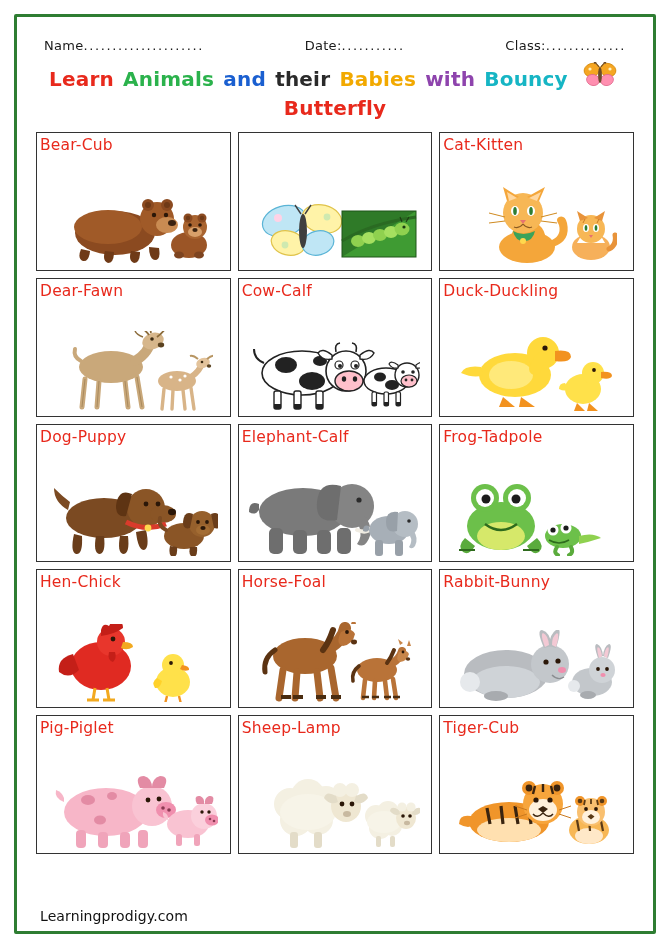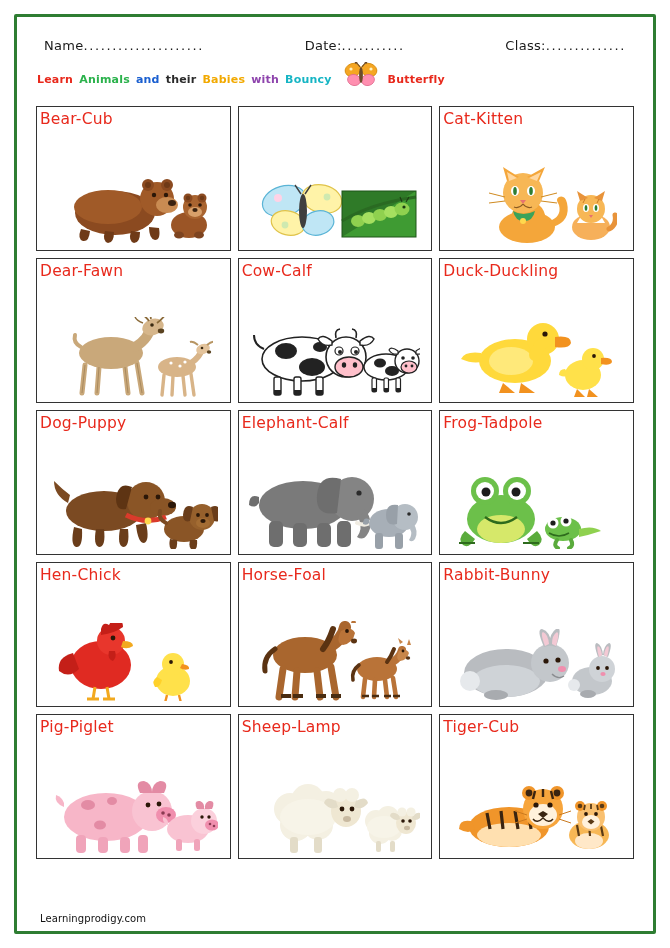--- a/index.html
+++ b/index.html
@@ -56,22 +56,22 @@
     color: #1a1a1a;
     letter-spacing: 0.3px;
     white-space: nowrap;
   }
   .field .dots {
     letter-spacing: 1.6px;
   }
 
   
   .title {
-    text-align: left;
-    font-size: 11px;
+    text-align: center;
+    font-size: 20px;
     font-weight: bold;
     letter-spacing: 0.2px;
     margin: 6px 0 12px 0;
     line-height: 1.2;
     position: relative;
   }
   .title span { padding: 0 1px; }
   .butterfly-icon {
     display: inline-block;
     vertical-align: middle;
@@ -115,21 +115,21 @@
     align-items: flex-end;
     justify-content: center;
     padding-bottom: 2px;
     box-sizing: border-box;
   }
   .art svg { display: block; }
 
   
   .footer {
     padding: 6px 6px 0 4px;
-    font-size: 10px;
+    font-size: 14px;
     color: #111111;
     font-family: "DejaVu Sans", sans-serif;
     letter-spacing: 0.1px;
     margin-top: 48px;
   }
 </style>
 </head>
 <body>
 
 <div class="page">

